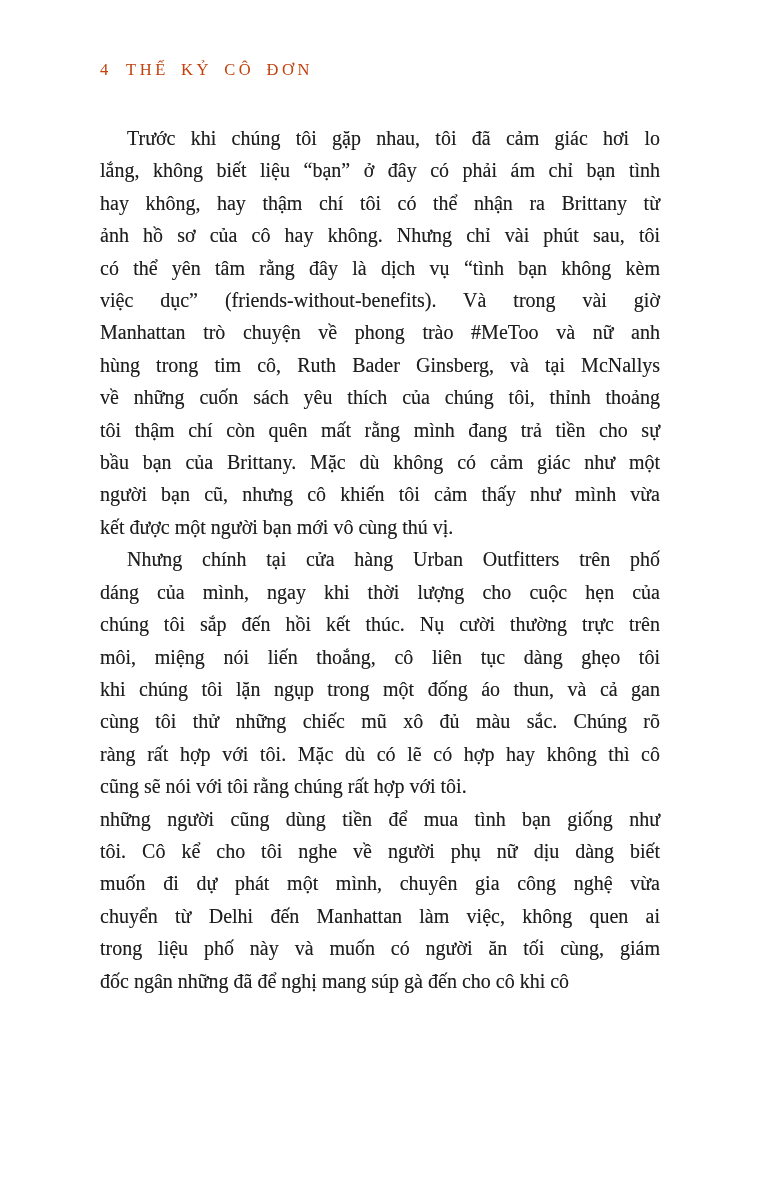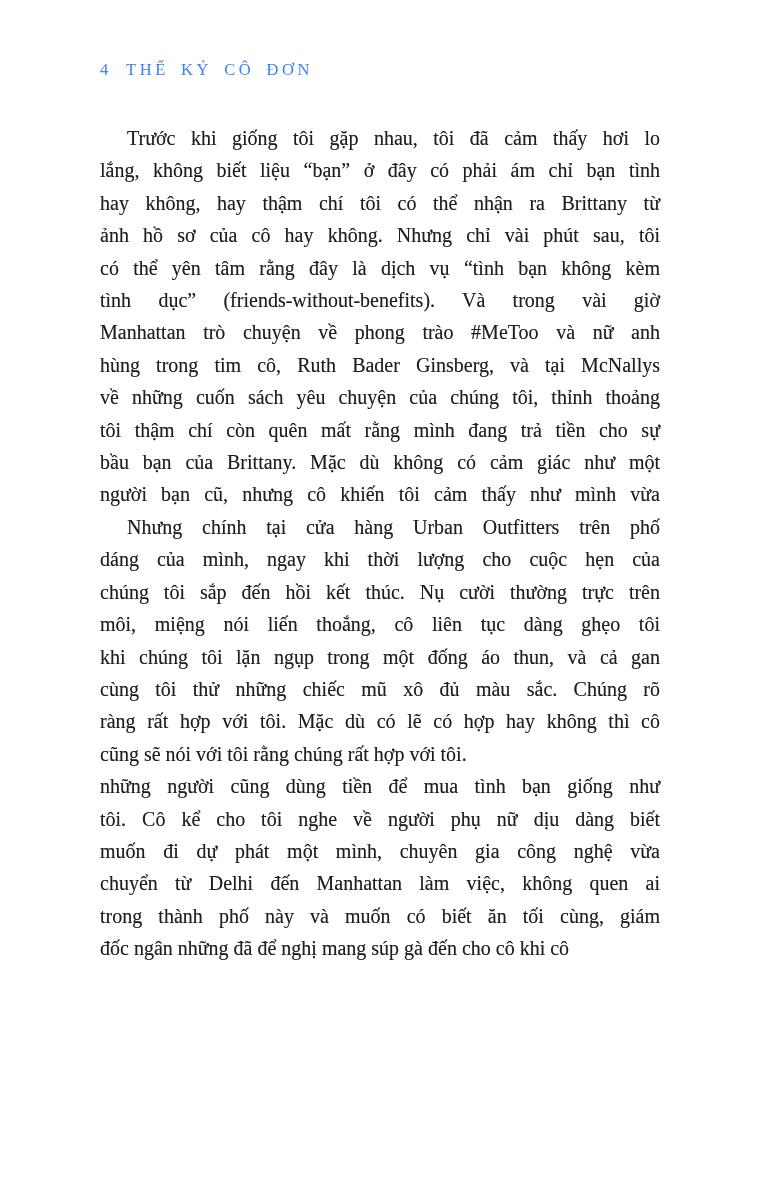--- a/index.html
+++ b/index.html
@@ -16,21 +16,21 @@
     font-family: "Liberation Serif", "DejaVu Serif", serif;
     overflow: hidden;
   }
   .page-header {
     position: absolute;
     left: 100px;
     top: 59px;
     width: 560px;
     font-size: 16.5px;
     line-height: 22px;
-    color: #3b82f6;
+    color: #c2410c;
     white-space: nowrap;
   }
   .page-number {
     display: inline-block;
     margin-right: 17px;
     letter-spacing: 0.05em;
   }
   .book-title {
     display: inline-block;
     letter-spacing: 0.215em;
@@ -63,45 +63,46 @@
 </style>
 </head>
 <body>
 
 <div class="page">
   <header class="page-header">
     <span class="page-number">4</span><span class="book-title">THẾ KỶ CÔ ĐƠN</span>
   </header>
   <main class="page-body">
       <div class="paragraph">
-        <div class="line para-first">Trước khi giống tôi gặp nhau, tôi đã cảm thấy hơi lo</div>
+        <div class="line para-first">Trước khi chúng tôi gặp nhau, tôi đã cảm giác hơi lo</div>
         <div class="line">lắng, không biết liệu “bạn” ở đây có phải ám chỉ bạn tình</div>
         <div class="line">hay không, hay thậm chí tôi có thể nhận ra Brittany từ</div>
         <div class="line">ảnh hồ sơ của cô hay không. Nhưng chỉ vài phút sau, tôi</div>
         <div class="line">có thể yên tâm rằng đây là dịch vụ “tình bạn không kèm</div>
-        <div class="line">tình dục” (friends-without-benefits). Và trong vài giờ</div>
+        <div class="line">việc dục” (friends-without-benefits). Và trong vài giờ</div>
         <div class="line">Manhattan trò chuyện về phong trào #MeToo và nữ anh</div>
         <div class="line">hùng trong tim cô, Ruth Bader Ginsberg, và tại McNallys</div>
-        <div class="line">về những cuốn sách yêu chuyện của chúng tôi, thỉnh thoảng</div>
+        <div class="line">về những cuốn sách yêu thích của chúng tôi, thỉnh thoảng</div>
         <div class="line">tôi thậm chí còn quên mất rằng mình đang trả tiền cho sự</div>
         <div class="line">bầu bạn của Brittany. Mặc dù không có cảm giác như một</div>
         <div class="line">người bạn cũ, nhưng cô khiến tôi cảm thấy như mình vừa</div>
+        <div class="line para-last">kết được một người bạn mới vô cùng thú vị.</div>
       </div>
       <div class="paragraph">
         <div class="line para-first">Nhưng chính tại cửa hàng Urban Outfitters trên phố</div>
         <div class="line">dáng của mình, ngay khi thời lượng cho cuộc hẹn của</div>
         <div class="line">chúng tôi sắp đến hồi kết thúc. Nụ cười thường trực trên</div>
         <div class="line">môi, miệng nói liến thoắng, cô liên tục dàng ghẹo tôi</div>
         <div class="line">khi chúng tôi lặn ngụp trong một đống áo thun, và cả gan</div>
         <div class="line">cùng tôi thử những chiếc mũ xô đủ màu sắc. Chúng rõ</div>
         <div class="line">ràng rất hợp với tôi. Mặc dù có lẽ có hợp hay không thì cô</div>
         <div class="line para-last">cũng sẽ nói với tôi rằng chúng rất hợp với tôi.</div>
       </div>
       <div class="paragraph">
         <div class="line">những người cũng dùng tiền để mua tình bạn giống như</div>
         <div class="line">tôi. Cô kể cho tôi nghe về người phụ nữ dịu dàng biết</div>
         <div class="line">muốn đi dự phát một mình, chuyên gia công nghệ vừa</div>
         <div class="line">chuyển từ Delhi đến Manhattan làm việc, không quen ai</div>
-        <div class="line">trong thành phố này và muốn có biết ăn tối cùng, giám</div>
+        <div class="line">trong liệu phố này và muốn có người ăn tối cùng, giám</div>
         <div class="line para-last">đốc ngân những đã để nghị mang súp gà đến cho cô khi cô</div>
       </div>
     </main>
 </div>
 
 </body></html>

